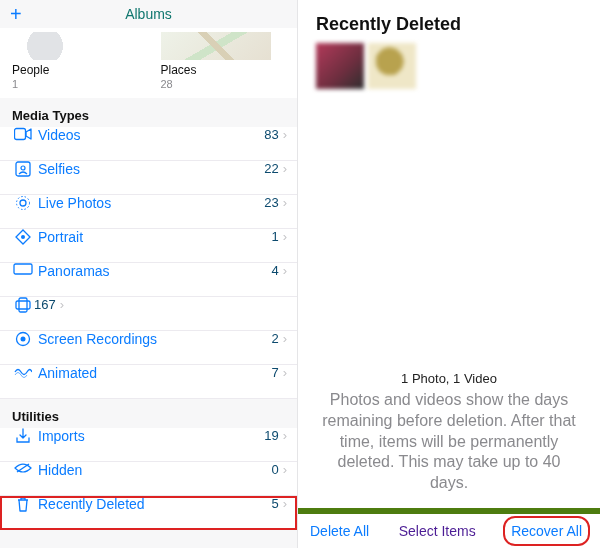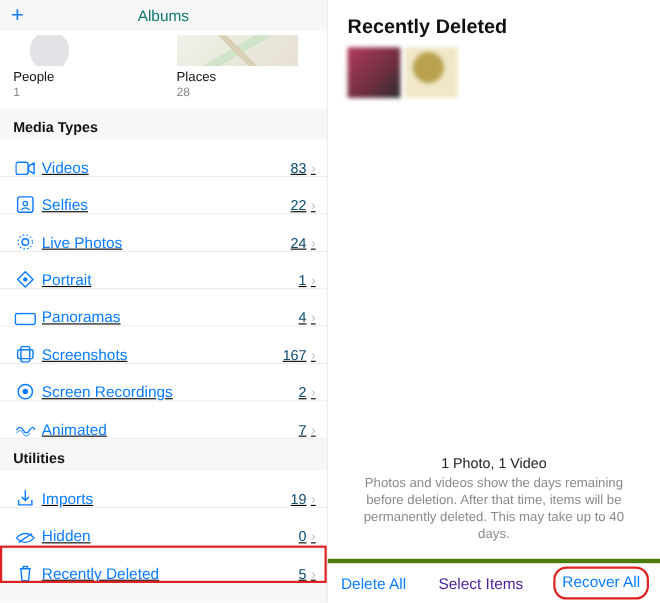--- a/index.html
+++ b/index.html
@@ -84,28 +84,27 @@
     font-size: 13px;
     font-weight: 700;
     color: #111;
     padding: 10px 12px 4px 12px;
     background: #f7f7f8;
   }
 
   
   .row {
     display:flex;
-    align-items:flex-end;
+    align-items:flex-start;
     height: 34px;
     padding: 0 10px 0 12px;
     background: #fff;
     border-bottom: 1px solid #eceaef;
     font-size: 14px;
     position: relative;
-    text-decoration: underline;
   }
   .row .icon-slot {
     width: 22px;
     display:flex;
     align-items:center;
     justify-content:center;
     color:#0b7cff;
     flex-shrink:0;
   }
   .row .row-label {
@@ -151,31 +150,31 @@
     text-align:center;
     padding: 0 22px;
     margin-bottom: 14px;
   }
   .rd-count {
     font-size: 13px;
     color:#222;
     margin-bottom:4px;
   }
   .rd-desc {
-    font-size: 12px;
+    font-size: 16px;
     color:#8a8a8e;
     line-height: 1.3;
   }
   .rd-toolbar {
     height: 40px;
     display:flex;
     align-items:center;
     justify-content:space-between;
     padding: 0 12px;
-    border-top: 4px solid #4d7c0f;
+    border-top: 6px solid #4d7c0f;
   }
   .rd-toolbar .tb-left { color:#0b7cff; font-size:14px; }
   .rd-toolbar .tb-center { color:#4c1d95; font-size:14px; font-weight:500;}
   .rd-toolbar .tb-right-wrap {
     outline: 2px solid #d22;
     padding: 4px 6px;
     border-radius: 10px;
   }
   .rd-toolbar .tb-right { color:#0b7cff; font-size:14px; }
 
@@ -229,21 +228,21 @@
         <span class="chev">›</span>
       </div>
       <div class="row">
         <span class="icon-slot">
           <svg width="16" height="16" viewBox="0 0 16 16">
             <circle cx="8" cy="8" r="3" fill="none" stroke="#0b7cff" stroke-width="1.3"></circle>
             <circle cx="8" cy="8" r="6.5" fill="none" stroke="#0b7cff" stroke-width="1" stroke-dasharray="1.5 2"></circle>
           </svg>
         </span>
         <span class="row-label">Live Photos</span>
-        <span class="row-count">24</span>
+        <span class="row-count">23</span>
         <span class="chev">›</span>
       </div>
       <div class="row">
         <span class="icon-slot">
           <svg width="16" height="16" viewBox="0 0 16 16">
             <path d="M8 1 L15 8 L8 15 L1 8 Z" fill="none" stroke="#0b7cff" stroke-width="1.3"></path>
             <circle cx="8" cy="8" r="2" fill="#0b7cff"></circle>
           </svg>
         </span>
         <span class="row-label">Portrait</span>
@@ -260,21 +259,20 @@
         <span class="row-count">4</span>
         <span class="chev">›</span>
       </div>
       <div class="row">
         <span class="icon-slot">
           <svg width="16" height="16" viewBox="0 0 16 16">
             <rect x="4" y="1" width="8" height="14" rx="1.5" fill="none" stroke="#0b7cff" stroke-width="1.3"></rect>
             <rect x="1" y="4" width="14" height="8" rx="1.5" fill="none" stroke="#0b7cff" stroke-width="1.3"></rect>
           </svg>
         </span>
-        <span class="row-label">Screenshots</span>
         <span class="row-count">167</span>
         <span class="chev">›</span>
       </div>
       <div class="row">
         <span class="icon-slot">
           <svg width="16" height="16" viewBox="0 0 16 16">
             <circle cx="8" cy="8" r="6.5" fill="none" stroke="#0b7cff" stroke-width="1.3"></circle>
             <circle cx="8" cy="8" r="2.5" fill="#0b7cff"></circle>
           </svg>
         </span>

